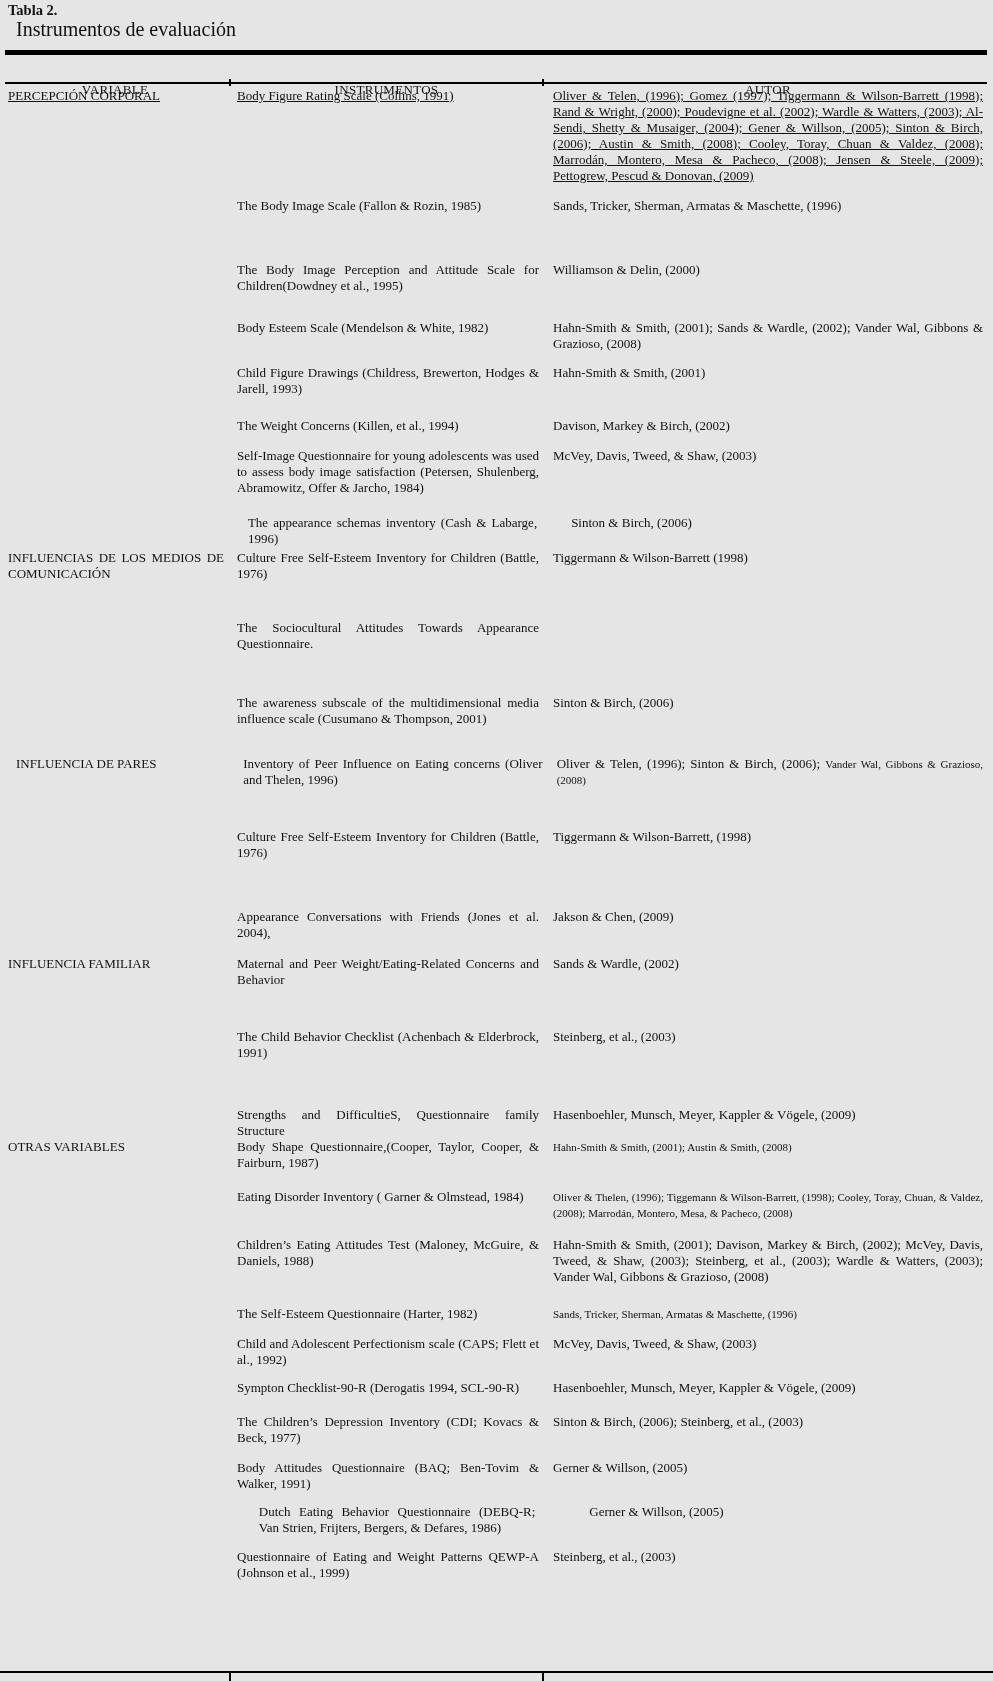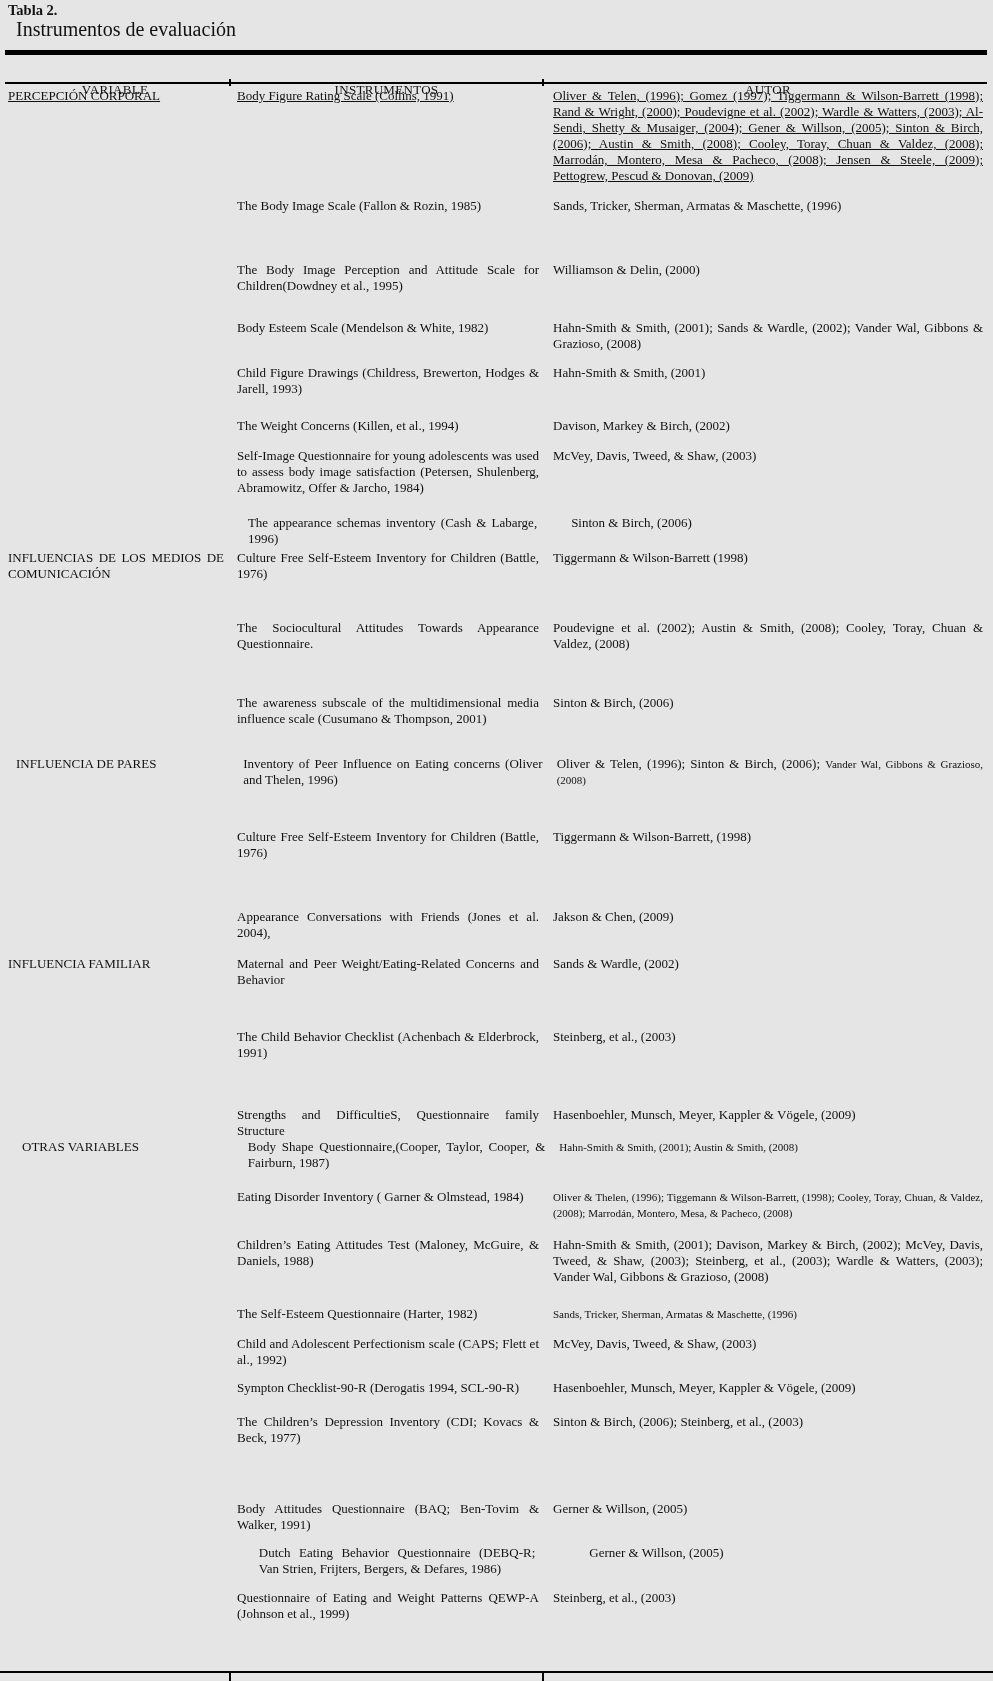--- a/index.html
+++ b/index.html
@@ -169,21 +169,20 @@
 
     <div class="t-row" style="padding-bottom: 38px;">
       <div class="cell cell-var">INFLUENCIAS DE LOS MEDIOS DE COMUNICACIÓN</div>
       <div class="cell cell-instr">Culture Free Self-Esteem Inventory for Children (Battle, 1976)</div>
       <div class="cell cell-autor"><span>Tiggermann &amp; Wilson-Barrett (1998)</span></div>
     </div>
 
     <div class="t-row" style="padding-bottom: 43px;">
       <div class="cell cell-var"></div>
       <div class="cell cell-instr">The Sociocultural Attitudes Towards Appearance Questionnaire.</div>
-      <div class="cell cell-autor"><span>Poudevigne et al. (2002);  Austin &amp; Smith, (2008);  Cooley, Toray, Chuan &amp; Valdez, (2008)</span></div>
     </div>
 
     <div class="t-row" style="padding-bottom: 29px;">
       <div class="cell cell-var"></div>
       <div class="cell cell-instr">The awareness subscale of the multidimensional media influence scale (Cusumano &amp; Thompson, 2001)</div>
       <div class="cell cell-autor"><span>Sinton &amp; Birch, (2006)</span></div>
     </div>
 
     <div class="t-row" style="padding-bottom: 41px; margin-left: 8px;">
       <div class="cell cell-var">INFLUENCIA DE PARES</div>
@@ -214,21 +213,21 @@
       <div class="cell cell-instr">The Child Behavior Checklist (Achenbach &amp; Elderbrock, 1991)</div>
       <div class="cell cell-autor"><span>Steinberg, et al., (2003)</span></div>
     </div>
 
     <div class="t-row" style="padding-bottom: 0px;">
       <div class="cell cell-var"></div>
       <div class="cell cell-instr">Strengths and DifficultieS, Questionnaire family Structure</div>
       <div class="cell cell-autor"><span>Hasenboehler, Munsch, Meyer, Kappler &amp; Vögele, (2009)</span></div>
     </div>
 
-    <div class="t-row" style="padding-bottom: 18px; margin-left: 14px;">
+    <div class="t-row" style="padding-bottom: 18px;">
       <div class="cell cell-var">OTRAS VARIABLES</div>
       <div class="cell cell-instr">Body Shape Questionnaire,(Cooper, Taylor, Cooper, &amp; Fairburn, 1987)</div>
       <div class="cell cell-autor"><span class="seg-small">Hahn-Smith &amp;  Smith, (2001); Austin &amp; Smith, (2008)</span></div>
     </div>
 
     <div class="t-row" style="padding-bottom: 16px;">
       <div class="cell cell-var"></div>
       <div class="cell cell-instr">Eating Disorder Inventory ( Garner &amp; Olmstead, 1984)</div>
       <div class="cell cell-autor"><span class="seg-small">Oliver &amp; Thelen, (1996); Tiggemann &amp; Wilson-Barrett, (1998); Cooley, Toray, Chuan,  &amp; Valdez, (2008); Marrodán, Montero,  Mesa, &amp; Pacheco, (2008)</span></div>
     </div>
@@ -257,21 +256,21 @@
       <div class="cell cell-instr">Sympton Checklist-90-R (Derogatis 1994, SCL-90-R)</div>
       <div class="cell cell-autor"><span>Hasenboehler, Munsch, Meyer, Kappler &amp; Vögele, (2009)</span></div>
     </div>
 
     <div class="t-row" style="padding-bottom: 14px;">
       <div class="cell cell-var"></div>
       <div class="cell cell-instr">The Children’s Depression Inventory (CDI; Kovacs &amp; Beck, 1977)</div>
       <div class="cell cell-autor"><span>Sinton &amp; Birch, (2006); Steinberg, et al., (2003)</span></div>
     </div>
 
-    <div class="t-row" style="padding-bottom: 12px; margin-top: 41px;">
+    <div class="t-row" style="padding-bottom: 12px;">
       <div class="cell cell-var"></div>
       <div class="cell cell-instr">Body Attitudes Questionnaire (BAQ; Ben-Tovim &amp; Walker, 1991)</div>
       <div class="cell cell-autor"><span>Gerner &amp; Willson, (2005)</span></div>
     </div>
 
     <div class="t-row" style="padding-bottom: 13px; gap: 40px;">
       <div class="cell cell-var"></div>
       <div class="cell cell-instr">Dutch Eating Behavior Questionnaire (DEBQ-R; Van Strien, Frijters, Bergers, &amp; Defares, 1986)</div>
       <div class="cell cell-autor"><span>Gerner &amp; Willson, (2005)</span></div>
     </div>

